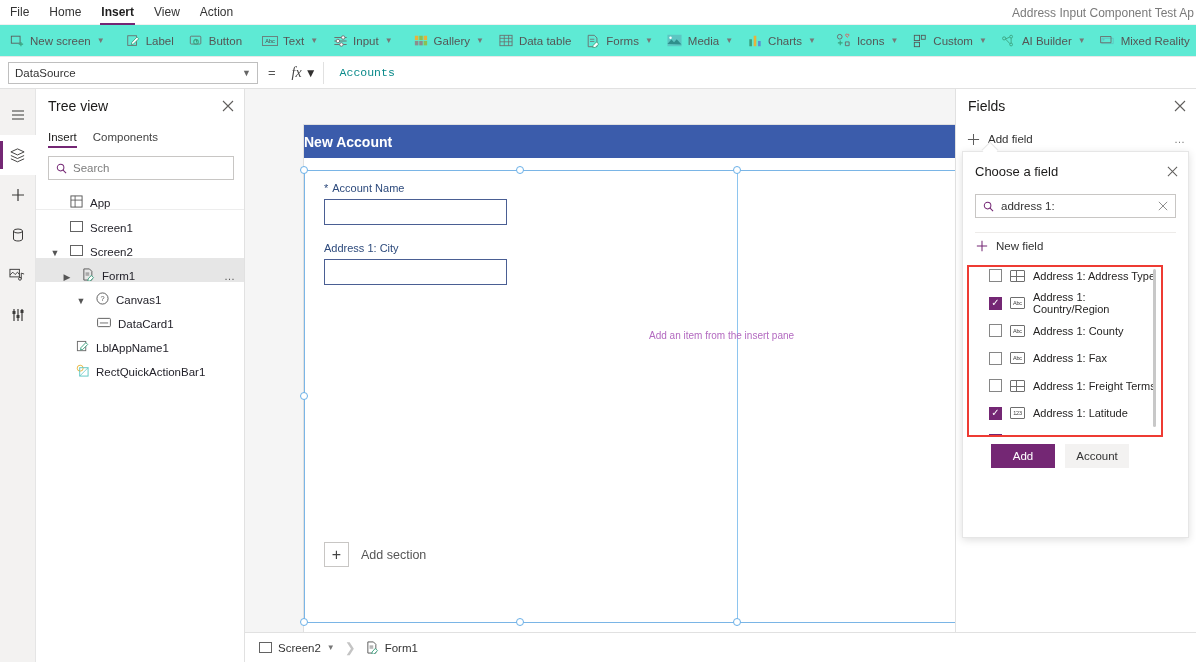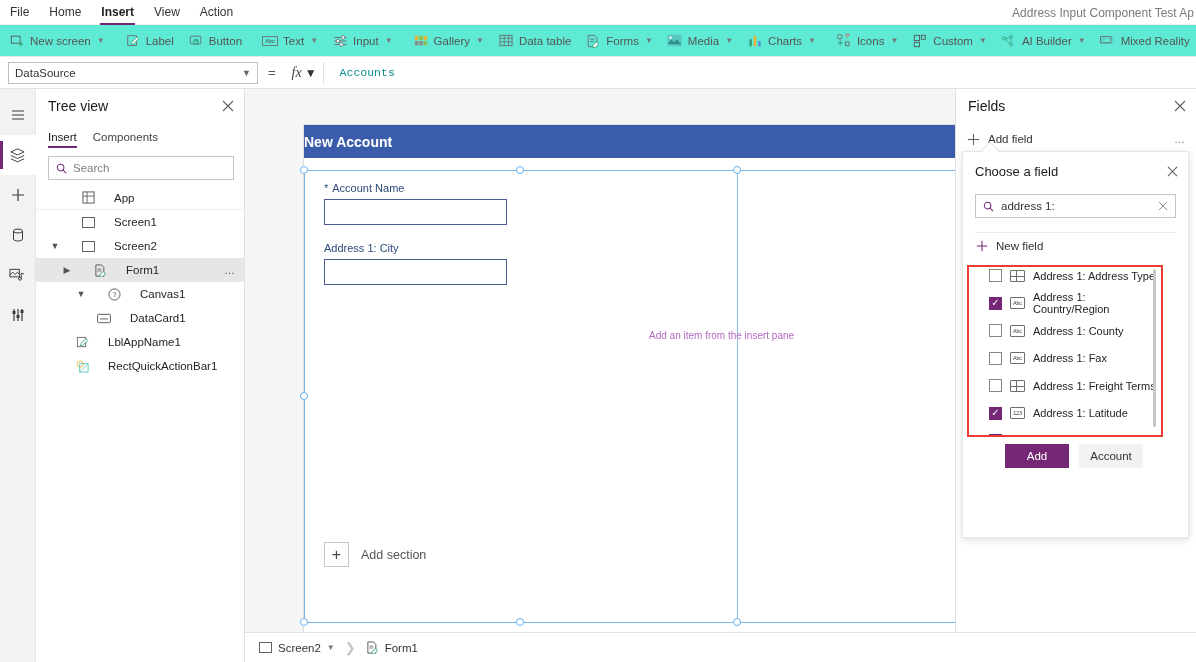--- a/index.html
+++ b/index.html
@@ -103,21 +103,21 @@
     content:""; position:absolute; left:0; right:0; bottom:0; height:2px; background:#742774;
   }
   .tv-search-wrap { padding:8px 10px 6px 12px; }
   .tv-search {
     height:24px; border:1px solid #c8c6c4; display:flex; align-items:center;
     gap:6px; padding:0 7px; background:#fff;
   }
   .tv-search .ph { font-size:11.5px; color:#7d7d7d; }
   .tv-list { flex:1; overflow:hidden; }
   .tv-row {
-    height:24px; display:flex; align-items:center; gap:18px; font-size:11.5px;
+    height:24px; display:flex; align-items:flex-end; gap:6px; font-size:11.5px;
     color:#24232b; cursor:pointer; padding-right:8px; position:relative;
   }
   .tv-row.selected { background:#e6e6e6; }
   .tv-row.divider-below { border-bottom:1px solid #ededed; }
   .tv-caret { width:14px; display:flex; align-items:center; justify-content:center; color:#555; font-size:9px; }
   .tv-ico { width:16px; height:16px; display:flex; align-items:center; justify-content:center; }
   .tv-dots { margin-left:auto; color:#555; letter-spacing:1px; font-size:11px; }
 
   
   .canvas-area {
@@ -241,21 +241,21 @@
     content:""; position:absolute; left:0; right:0; top:50%; height:1px; background:#6e6e6e;
   }
   .type-ico.grid::after {
     content:""; position:absolute; top:0; bottom:0; left:40%; width:1px; background:#6e6e6e;
   }
   .fl-scrollbar {
     position:absolute; right:5px; top:2px; width:3px; height:158px;
     background:#c8c8c8; border-radius:2px;
   }
   .co-buttons {
-    position:absolute; left:22px; top:292px; display:flex; gap:10px; align-items:center;padding-left:20px;
+    position:absolute; left:8px; top:292px; display:flex; gap:10px; align-items:center;padding-left:20px;
   }
   .btn-primary {
     width:64px; height:24px; background:#742774; color:#ffffff; font-size:11.5px;
     display:flex; align-items:center; justify-content:center; cursor:pointer;
   }
   .btn-secondary {
     width:64px; height:24px; background:#f3f2f1; color:#333; font-size:11.5px;
     display:flex; align-items:center; justify-content:center; cursor:pointer;
   }
   svg { display:block; }

